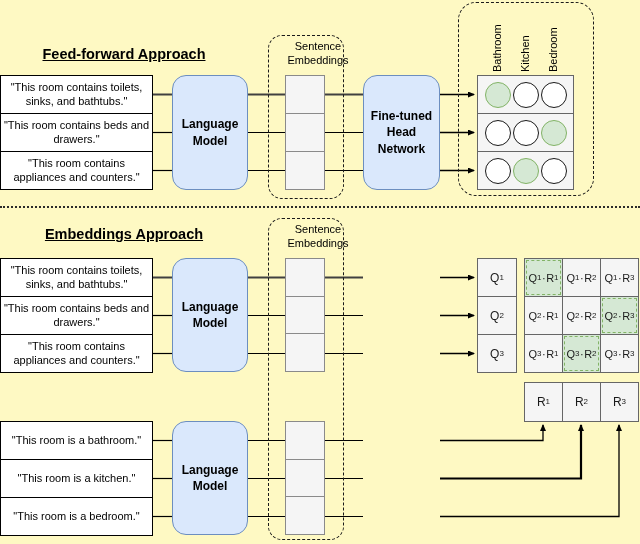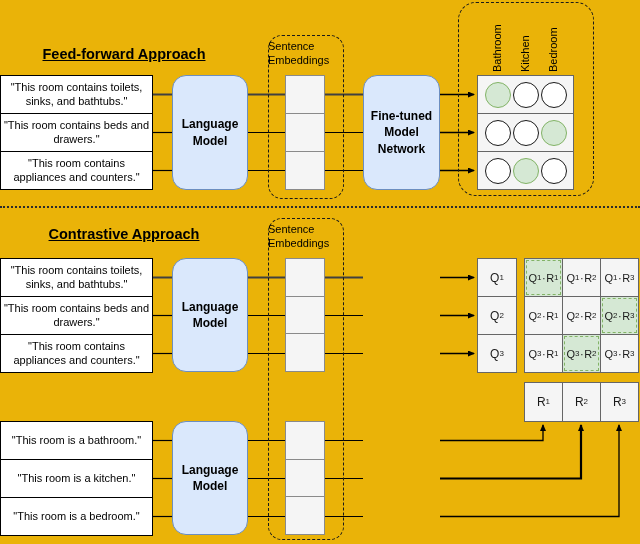--- a/index.html
+++ b/index.html
@@ -1,16 +1,16 @@
 <!DOCTYPE html>
 <html><head>
 <meta charset="utf-8">
 <style>
   html,body{margin:0;padding:0;background:#fff;}
-  .page{position:relative;width:640px;height:544px;background:#eab308;overflow:hidden;
+  .page{position:relative;width:640px;height:544px;background:#fef9c3;overflow:hidden;
         font-family:"Liberation Sans","DejaVu Sans",sans-serif;color:#000;}
   .wires{position:absolute;left:0;top:0;pointer-events:none;}
   .title{position:absolute;font-size:14.5px;font-weight:bold;text-decoration:underline;text-align:center;}
   .divider{position:absolute;left:0;top:206px;width:640px;height:0;border-top:2px dotted #2b2b2b;}
 
   .stack{position:absolute;display:flex;flex-direction:column;gap:1px;padding:1px;box-sizing:border-box;}
   .stack>.cell{flex:1;display:flex;align-items:center;justify-content:center;}
   .inputs{background:#000;}
   .inputs>.cell{background:#fff;}
   .sentence{font-size:11px;text-align:center;line-height:1.22;padding:0 2px;}
@@ -18,21 +18,21 @@
   .emb>.cell{background:#f5f5f5;}
   .outrows{background:#666;}
   .outrows>.cell{background:#f5f5f5;gap:2px;}
   .qcol{background:#666;}
   .qcol>.cell{background:#f5f5f5;font-size:12px;color:#1a1a1a;}
 
   .bluebox{position:absolute;background:#dae8fc;border:1px solid #6c8ebf;border-radius:14px;
            display:flex;align-items:center;justify-content:center;text-align:center;
            font-weight:bold;font-size:12px;line-height:1.35;box-sizing:border-box;padding:3px;}
   .dashedbox{position:absolute;border:1.5px dashed #1a1a1a;border-radius:14px;box-sizing:border-box;}
-  .emb-label{position:absolute;font-size:11px;text-align:left;line-height:1.25;}
+  .emb-label{position:absolute;font-size:11px;text-align:center;line-height:1.25;margin-left:12px;}
   .rot{position:absolute;width:64px;height:14px;transform:rotate(-90deg);font-size:11px;
        line-height:14px;text-align:left;white-space:nowrap;}
 
   .circle{width:26px;height:26px;border-radius:50%;border:1.5px solid #1a1a1a;background:#fff;
           box-sizing:border-box;display:inline-block;}
   .circle.green{background:#d5e8d4;border-color:#82b366;}
 
   .grid3{position:absolute;display:grid;grid-template-columns:repeat(3,1fr);gap:1px;padding:1px;
          box-sizing:border-box;background:#666;}
   .grid3>.mcell{background:#f5f5f5;display:flex;align-items:center;justify-content:center;
@@ -107,21 +107,21 @@
   <div class="bluebox" style="left:172px;top:75px;width:76px;height:115px;">Language Model</div>
 
   <div class="dashedbox" style="left:268px;top:35px;width:76px;height:164px;"></div>
   <div class="emb-label" style="left:268px;top:40px;width:76px;">Sentence Embeddings</div>
   <div class="stack emb" style="left:285px;top:75px;width:40px;height:115px;">
     <div class="cell"></div>
     <div class="cell"></div>
     <div class="cell"></div>
   </div>
 
-  <div class="bluebox" style="left:363px;top:75px;width:77px;height:115px;">Fine-tuned Model Network</div>
+  <div class="bluebox" style="left:363px;top:75px;width:77px;height:115px;">Fine-tuned Head Network</div>
 
   <div class="dashedbox" style="left:458px;top:2px;width:136px;height:194px;border-radius:18px;"></div>
   <div class="rot" style="left:465px;top:33px;">Bathroom</div>
   <div class="rot" style="left:493px;top:33px;">Kitchen</div>
   <div class="rot" style="left:521px;top:33px;">Bedroom</div>
 
   <div class="stack outrows" style="left:477px;top:75px;width:97px;height:115px;">
     <div class="cell">
       <span class="circle green"></span>
       <span class="circle"></span>
@@ -134,21 +134,21 @@
     </div>
     <div class="cell">
       <span class="circle"></span>
       <span class="circle green"></span>
       <span class="circle"></span>
     </div>
   </div>
 
   <div class="divider"></div>
 
-  <div class="title" style="left:18px;top:226px;width:212px;">Contrastive Approach</div>
+  <div class="title" style="left:18px;top:226px;width:212px;">Embeddings Approach</div>
 
   <div class="stack inputs" style="left:0px;top:258px;width:153px;height:115px;">
     <div class="cell sentence">"This room contains toilets, sinks, and bathtubs."</div>
     <div class="cell sentence">"This room contains beds and drawers."</div>
     <div class="cell sentence">"This room contains appliances and counters."</div>
   </div>
 
   <div class="bluebox" style="left:172px;top:258px;width:76px;height:114px;">Language Model</div>
 
   <div class="dashedbox" style="left:268px;top:218px;width:76px;height:322px;"></div>

